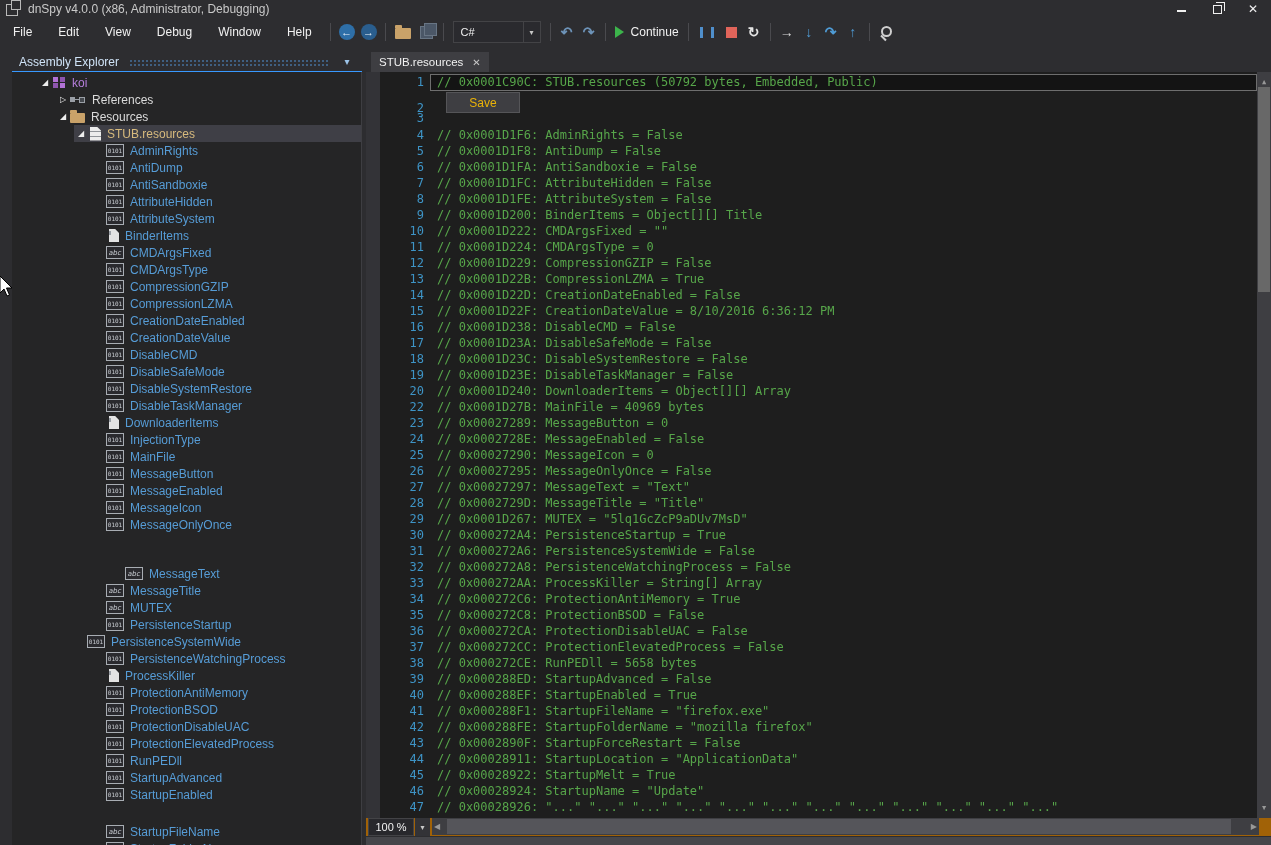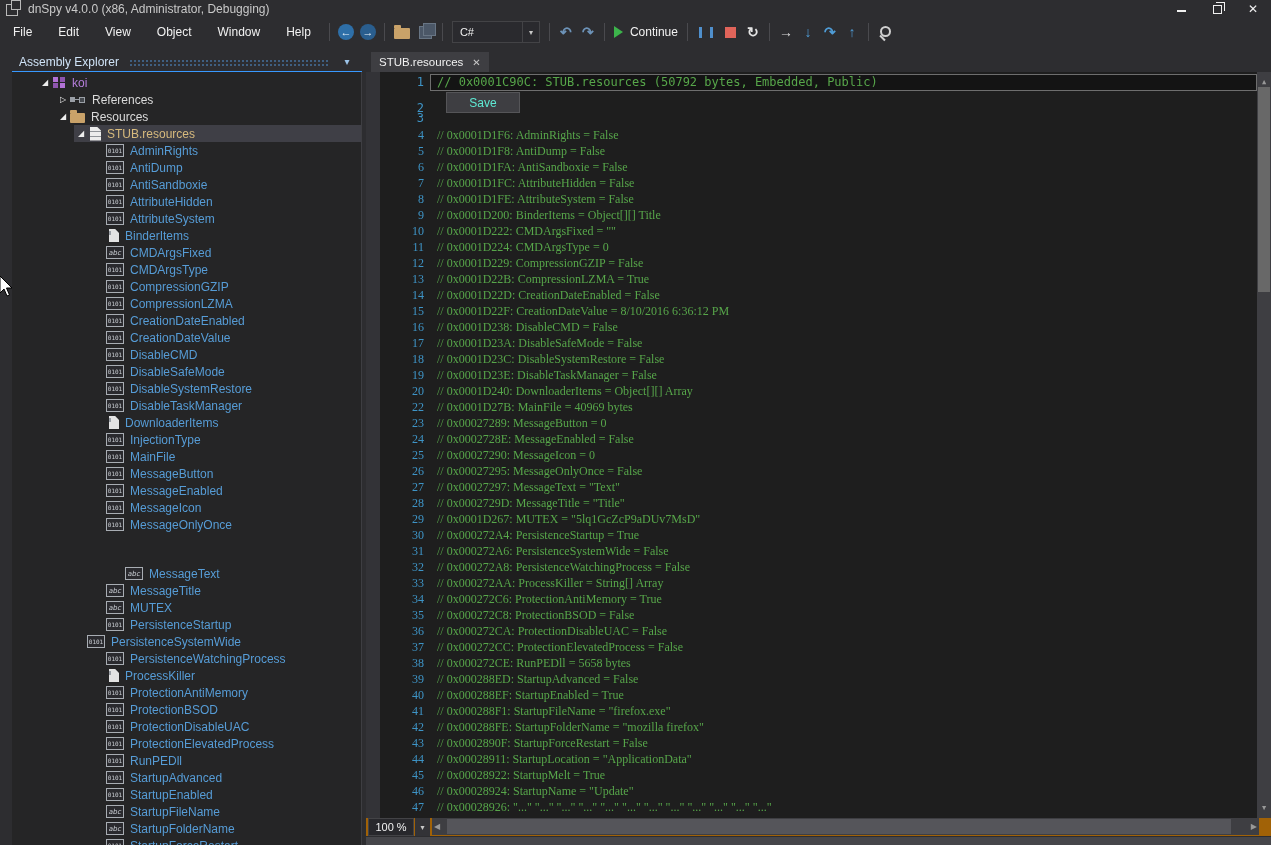--- a/index.html
+++ b/index.html
@@ -87,24 +87,24 @@
   .tab-close{margin-left:9px;color:#C8C8C8;font-size:10px;}
   .editor-body{position:absolute;left:0;top:20px;right:0;height:746px;background:#1E1E1E;overflow:hidden;
     font:12px/16px "DejaVu Sans Mono",monospace;}
   .gutter{position:absolute;left:0;top:0;bottom:0;width:14px;background:#333337;}
   .ln{display:inline-block;width:58px;text-align:right;padding-right:0;color:#3E94C6;}
   .ct{color:#57A64A;margin-left:13px;white-space:pre;}
   .l1{position:absolute;left:0;top:1px;right:14px;height:18px;display:flex;align-items:center;}
   .l1box{flex:1;margin-left:6px;height:15px;background:#141414;border:1px solid #6E6E6E;display:flex;align-items:center;}
   .l1box .ct{margin-left:6px;}
   .save-btn{position:absolute;left:80px;top:20px;width:74px;height:21px;background:#3E3E42;border:1px solid #555558;
-    color:#5eead4;font:12px "Liberation Sans",sans-serif;}
+    color:#eab308;font:12px "Liberation Sans",sans-serif;}
   .ln-sm{position:absolute;left:0;width:58px;text-align:right;color:#3E94C6;line-height:10px;}
   .code-lines{position:absolute;left:0;top:55px;right:14px;bottom:0;overflow:hidden;}
-  .cl{height:16px;font-family:Liberation Serif, serif;}
+  .cl{height:16px;}
   .vscroll{position:absolute;right:0;top:0;bottom:0;width:14px;background:#3E3E42;}
   .vs-up{position:absolute;top:2px;left:0;right:0;text-align:center;color:#989898;font-size:7px;}
   .vs-down{position:absolute;bottom:2px;left:0;right:0;text-align:center;color:#989898;font-size:7px;}
   .vs-thumb{position:absolute;left:1px;right:1px;top:15px;height:205px;background:#686868;}
   .editor-bottom{position:absolute;left:0;right:0;top:766px;height:18px;background:#a16207;}
   .zoom-box{position:absolute;left:2px;top:0;width:44px;height:16px;background:#28282C;border:1px solid #434346;
     color:#F1F1F1;font:11px/16px "Liberation Sans",sans-serif;text-align:center;}
   .zoom-dd{position:absolute;left:49px;top:0;width:15px;height:18px;background:#333337;color:#C8C8C8;font-size:8px;
     display:flex;align-items:center;justify-content:center;}
   .hscroll{position:absolute;left:66px;right:12px;top:0;height:17px;background:#3E3E42;}
@@ -128,21 +128,21 @@
       <span class="wbtn rest"></span>
       <span class="wbtn close"></span>
     </div>
   </div>
 
   <div class="menubar">
     <span style="display:flex;">
         <span class="menu-item">File</span>
         <span class="menu-item">Edit</span>
         <span class="menu-item">View</span>
-        <span class="menu-item">Object</span>
+        <span class="menu-item">Debug</span>
         <span class="menu-item">Window</span>
         <span class="menu-item">Help</span>
       </span>
     <span style="display:flex;align-items:center;">
         <span class="tb-sep"></span>
         <span class="tbi">
           <span class="tb-circle">←</span>
         </span>
         <span class="tbi">
           <span class="tb-circle dim">→</span>
@@ -493,21 +493,21 @@
             <span class="lbl blue">StartupAdvanced</span>
           </span>
         </div>
         <div class="trow" style="padding-left: 80px;">
           <span class="rw">
             <span class="exp"></span>
             <span class="tico ico-bin"></span>
             <span class="lbl blue">StartupEnabled</span>
           </span>
         </div>
-        <div class="trow" style="padding-left: 80px;">
+        <div class="trow" style="padding-left: 80px; margin-top: 20px;">
           <span class="rw">
             <span class="exp"></span>
             <span class="tico ico-abc"></span>
             <span class="lbl blue">StartupFileName</span>
           </span>
         </div>
         <div class="trow" style="padding-left: 80px;">
           <span class="rw">
             <span class="exp"></span>
             <span class="tico ico-abc"></span>

